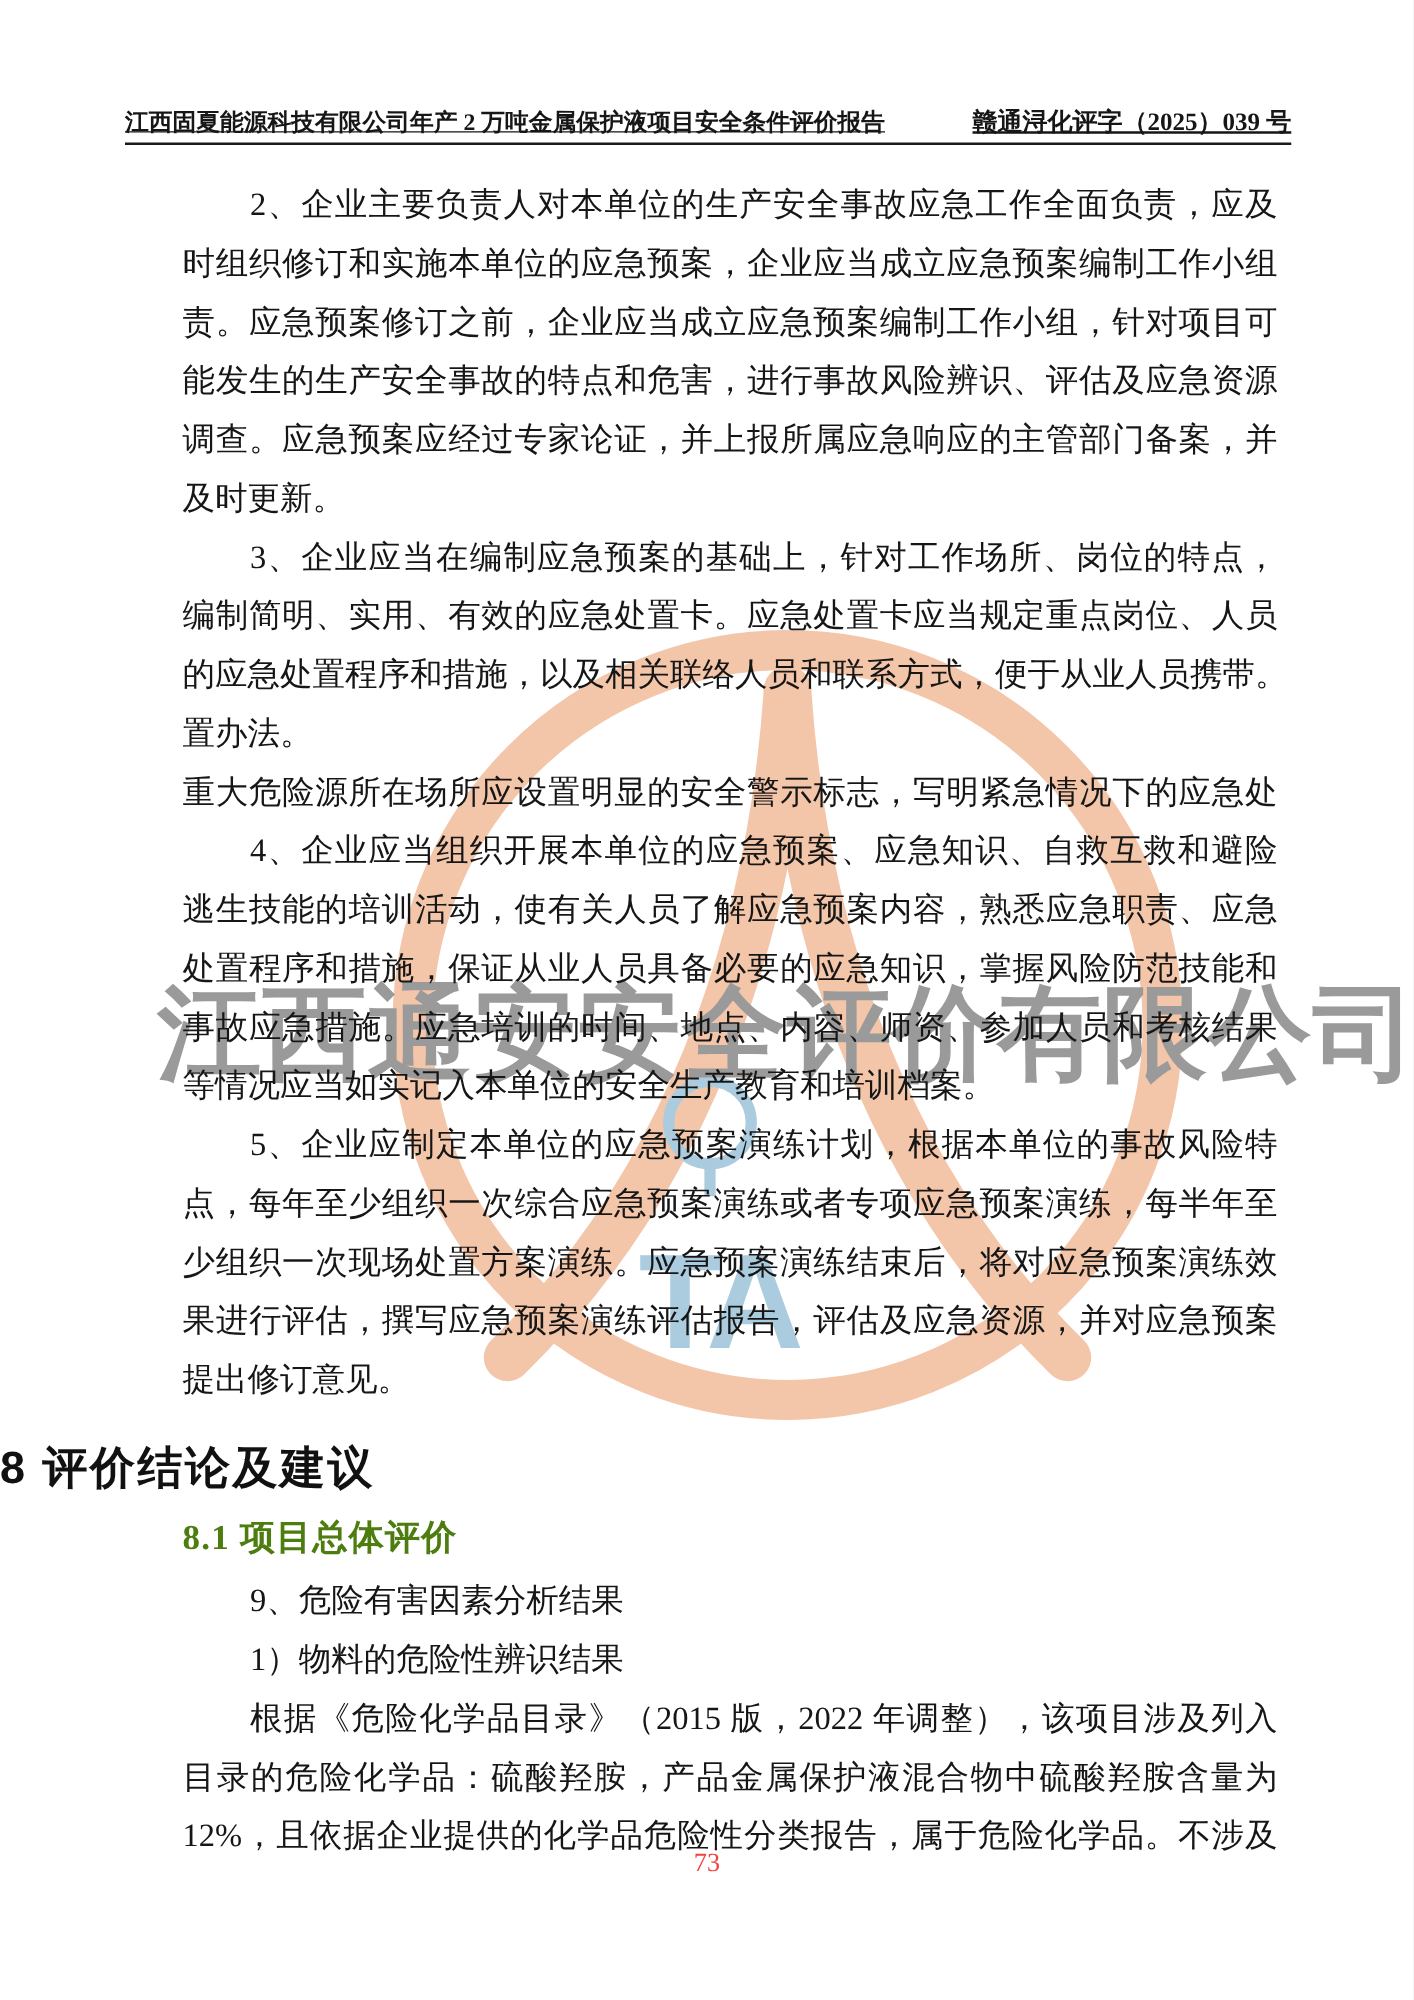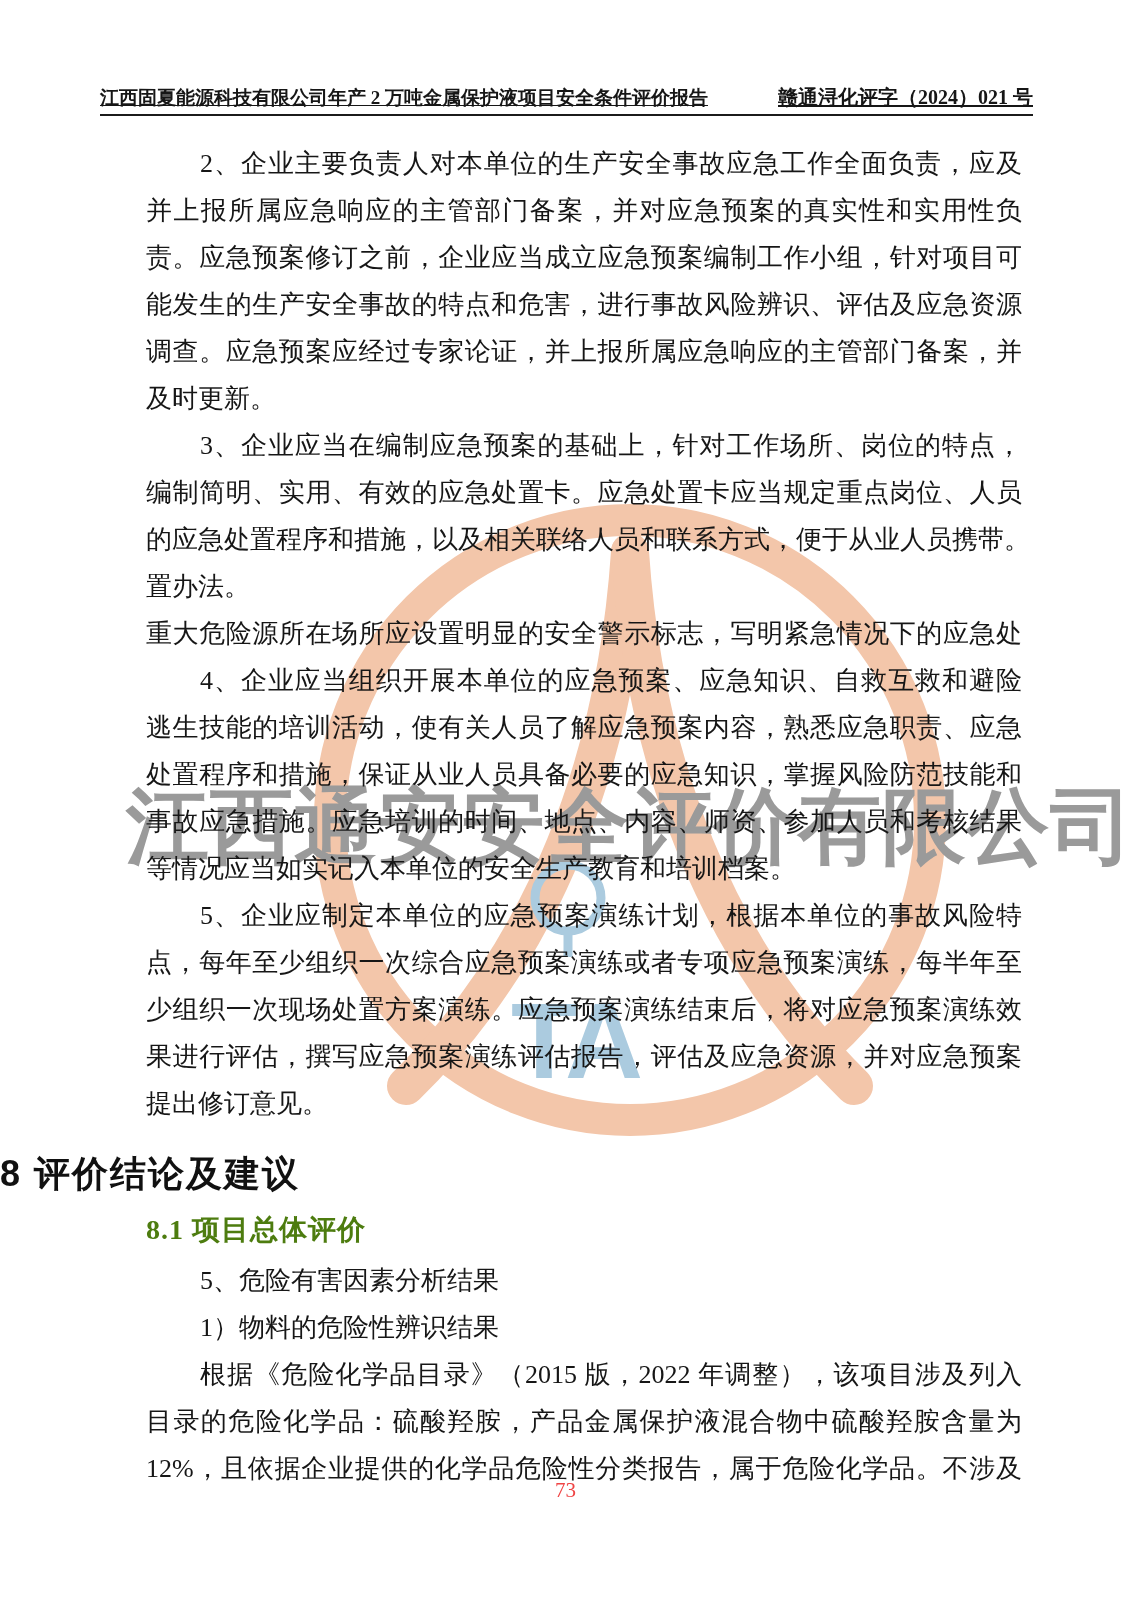--- a/index.html
+++ b/index.html
@@ -78,26 +78,26 @@
 
       <circle cx="568" cy="898" r="33" fill="none" stroke="#abcbdf" stroke-width="9"></circle>
       <line x1="568" y1="931" x2="568" y2="957" stroke="#abcbdf" stroke-width="9"></line>
       <text x="575" y="1078" text-anchor="middle" font-family="Liberation Sans, DejaVu Sans, sans-serif" font-size="108" font-weight="bold" letter-spacing="-4" fill="#abcbdf">TA</text>
     </svg>
     <div class="wm-company">江西通安安全评价有限公司</div>
   </div>
 
   <div class="hdr">
     <span class="h-left">江西固夏能源科技有限公司年产 2 万吨金属保护液项目安全条件评价报告</span>
-    <span class="h-right">赣通浔化评字（2024）021 号</span>
+    <span class="h-right">赣通浔化评字（2025）039 号</span>
   </div>
 
   <div class="flow flow1">
     <div class="ln j ind">2、企业主要负责人对本单位的生产安全事故应急工作全面负责，应及</div>
-    <div class="ln j">并上报所属应急响应的主管部门备案，并对应急预案的真实性和实用性负</div>
+    <div class="ln j">时组织修订和实施本单位的应急预案，企业应当成立应急预案编制工作小组</div>
     <div class="ln j">责。应急预案修订之前，企业应当成立应急预案编制工作小组，针对项目可</div>
     <div class="ln j">能发生的生产安全事故的特点和危害，进行事故风险辨识、评估及应急资源</div>
     <div class="ln j">调查。应急预案应经过专家论证，并上报所属应急响应的主管部门备案，并</div>
     <div class="ln">及时更新。</div>
 
     <div class="ln j ind">3、企业应当在编制应急预案的基础上，针对工作场所、岗位的特点，</div>
     <div class="ln j">编制简明、实用、有效的应急处置卡。应急处置卡应当规定重点岗位、人员</div>
     <div class="ln j">的应急处置程序和措施，以及相关联络人员和联系方式，便于从业人员携带。</div>
     <div class="ln">置办法。</div>
     <div class="ln j">重大危险源所在场所应设置明显的安全警示标志，写明紧急情况下的应急处</div>
@@ -113,21 +113,21 @@
     <div class="ln j">少组织一次现场处置方案演练。应急预案演练结束后，将对应急预案演练效</div>
     <div class="ln j">果进行评估，撰写应急预案演练评估报告，评估及应急资源，并对应急预案</div>
     <div class="ln">提出修订意见。</div>
   </div>
 
   <div class="chapter">8  评价结论及建议</div>
 
   <div class="section">8.1 项目总体评价</div>
 
   <div class="flow flow2">
-    <div class="ln ind">5、危险有害因素分析结果</div>
+    <div class="ln ind">9、危险有害因素分析结果</div>
     <div class="ln ind">1）物料的危险性辨识结果</div>
     <div class="ln j ind">根据《危险化学品目录》（2015 版，2022 年调整），该项目涉及列入</div>
     <div class="ln j">目录的危险化学品：硫酸羟胺，产品金属保护液混合物中硫酸羟胺含量为</div>
     <div class="ln j">12%，且依据企业提供的化学品危险性分类报告，属于危险化学品。不涉及</div>
   </div>
 
   <div class="pageno">73</div>
 
 </div>
 

